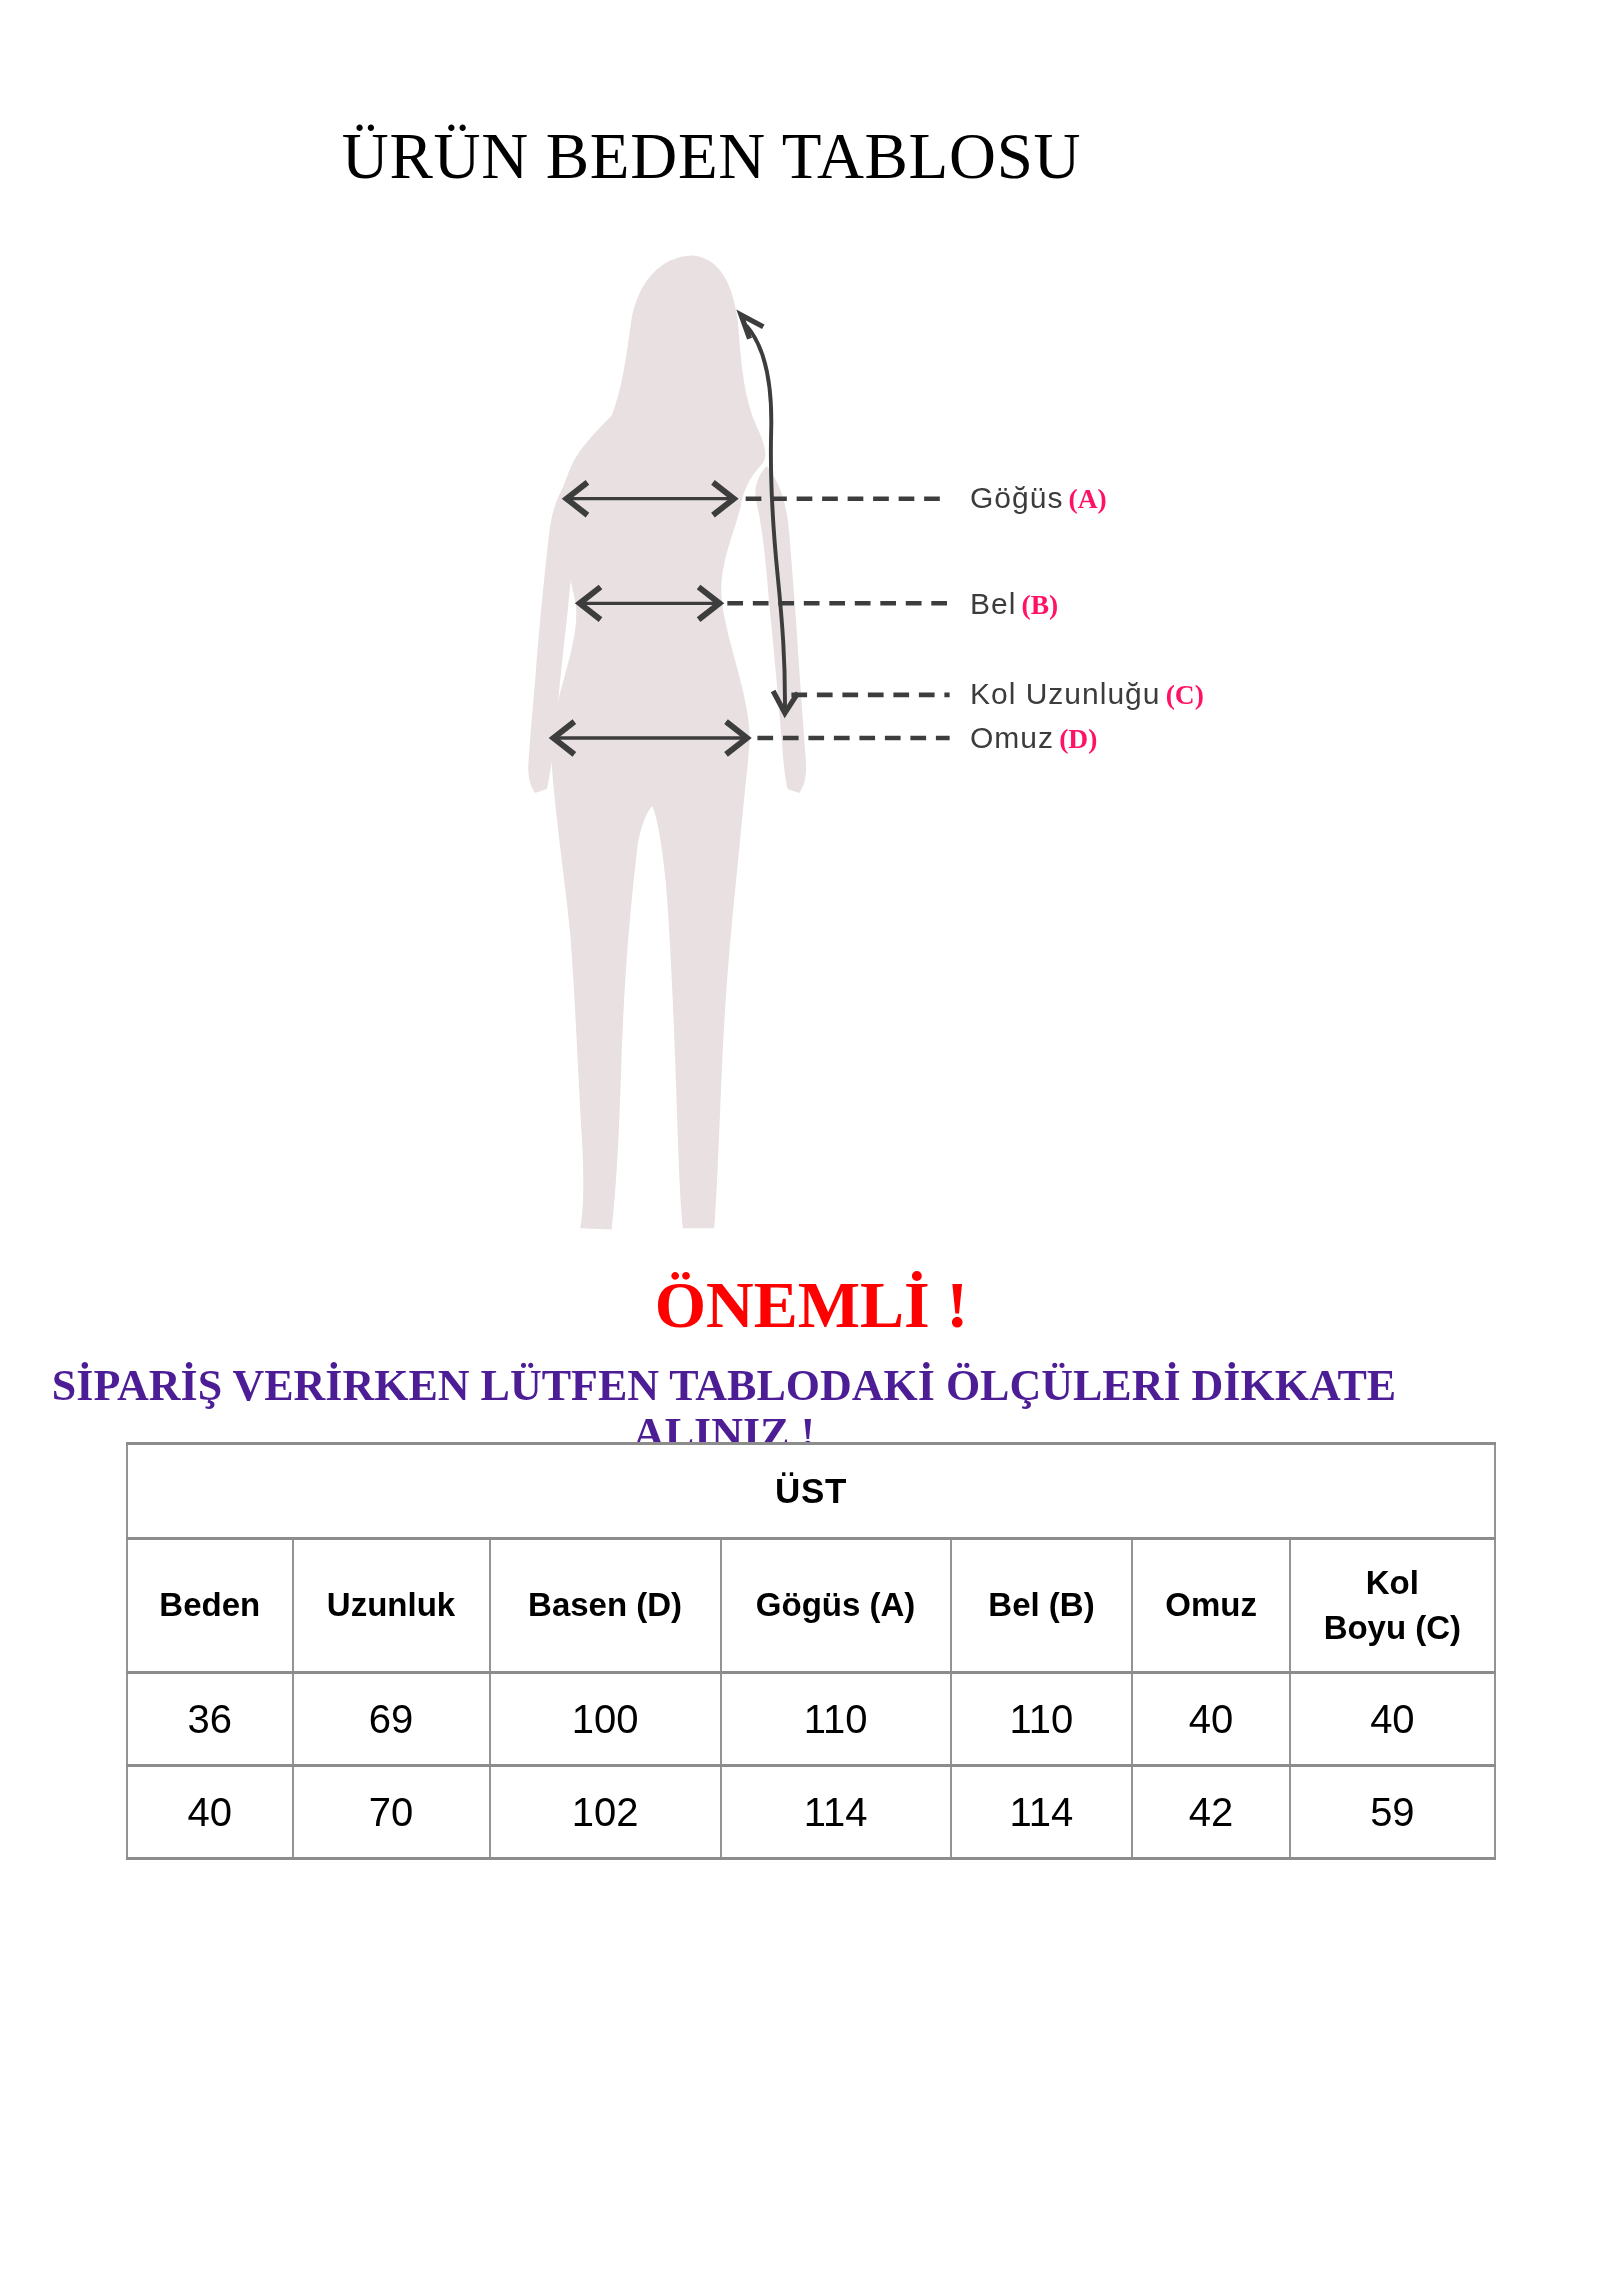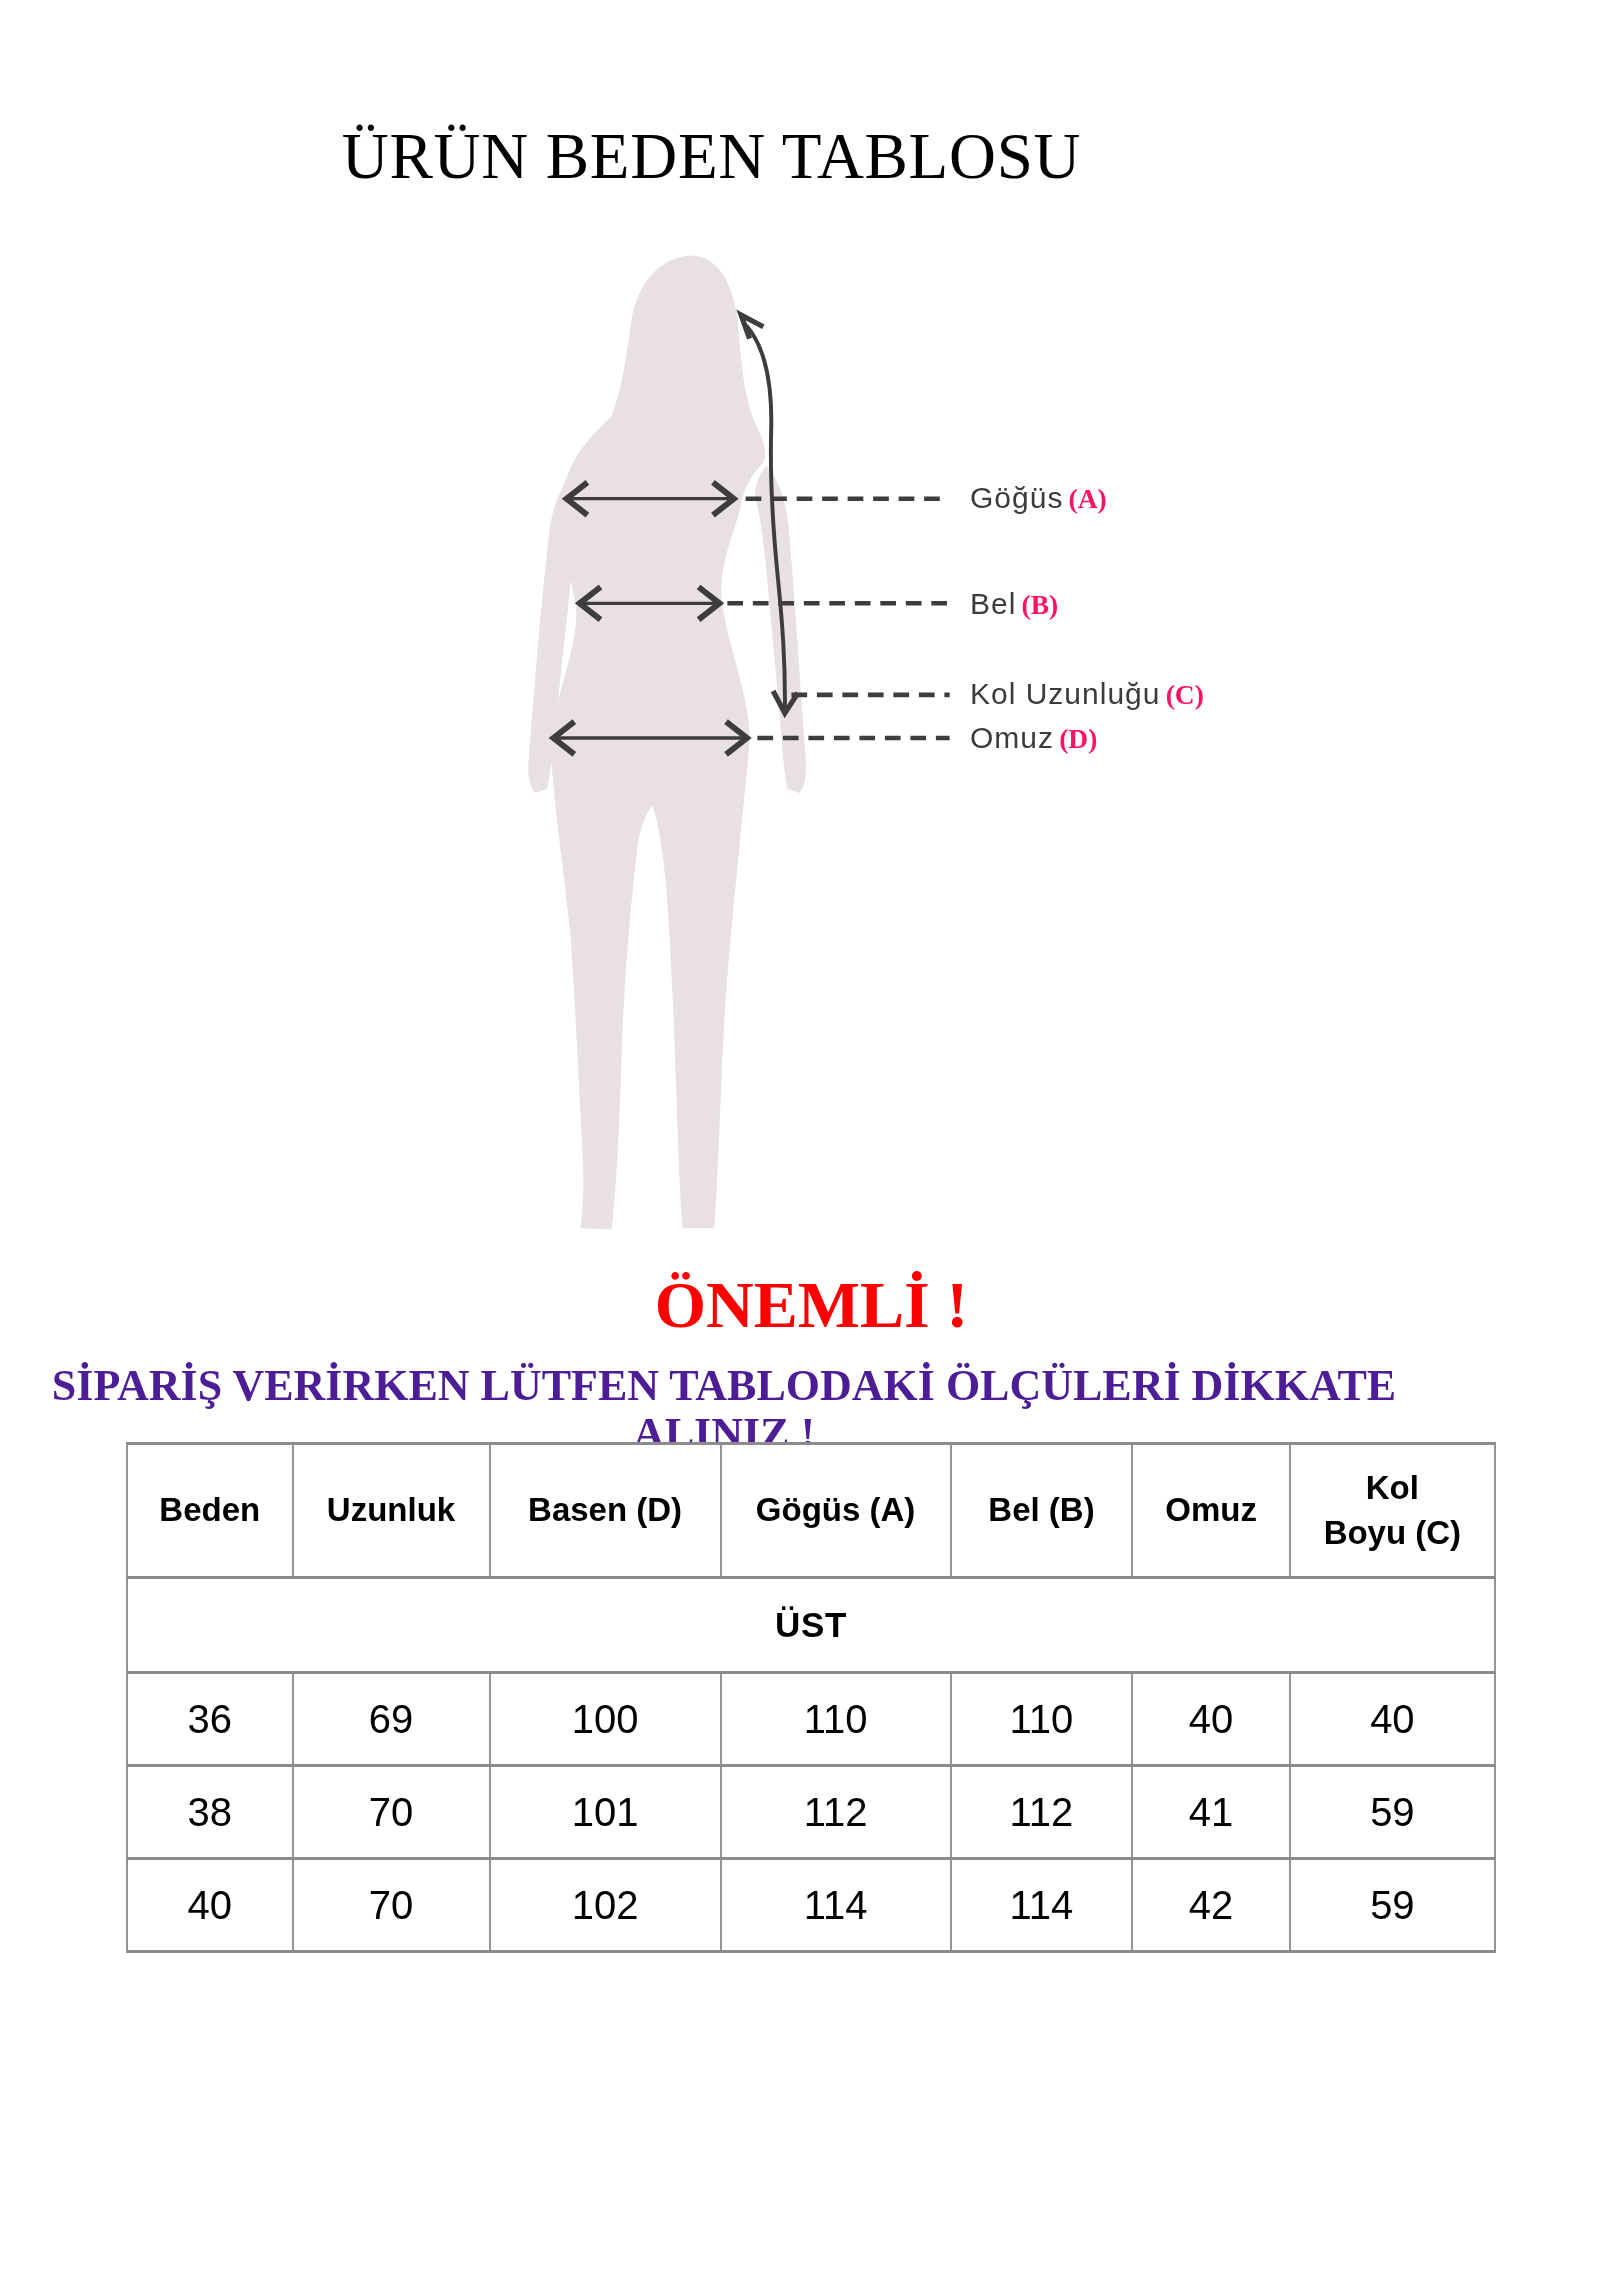--- a/index.html
+++ b/index.html
@@ -173,49 +173,40 @@
     <col style="width:12.1%">
       <col style="width:14.4%">
       <col style="width:16.9%">
     <col style="width:16.8%">
       <col style="width:13.3%">
       <col style="width:11.5%">
     <col style="width:15.0%">
   </colgroup>
   <tbody>
       <tr>
+    <th class="group-header-cell" colspan="7">ÜST</th>
+  </tr>
+  <tr>
     <th class="col-header-cell">Beden</th>
     <th class="col-header-cell">Uzunluk</th>
     <th class="col-header-cell">Basen (D)</th>
     <th class="col-header-cell">Gögüs (A)</th>
     <th class="col-header-cell">Bel (B)</th>
     <th class="col-header-cell">Omuz</th>
     <th class="col-header-cell">Kol
 Boyu (C)</th>
   </tr>
   <tr>
-    <th class="group-header-cell" colspan="7">ÜST</th>
-  </tr>
-  <tr>
     <td class="data-cell">36</td>
     <td class="data-cell">69</td>
     <td class="data-cell">100</td>
     <td class="data-cell">110</td>
     <td class="data-cell">110</td>
     <td class="data-cell">40</td>
     <td class="data-cell">40</td>
-  </tr>
-  <tr>
-    <td class="data-cell">38</td>
-    <td class="data-cell">70</td>
-    <td class="data-cell">101</td>
-    <td class="data-cell">112</td>
-    <td class="data-cell">112</td>
-    <td class="data-cell">41</td>
-    <td class="data-cell">59</td>
   </tr>
   <tr>
     <td class="data-cell">40</td>
     <td class="data-cell">70</td>
     <td class="data-cell">102</td>
     <td class="data-cell">114</td>
     <td class="data-cell">114</td>
     <td class="data-cell">42</td>
     <td class="data-cell">59</td>
   </tr>

